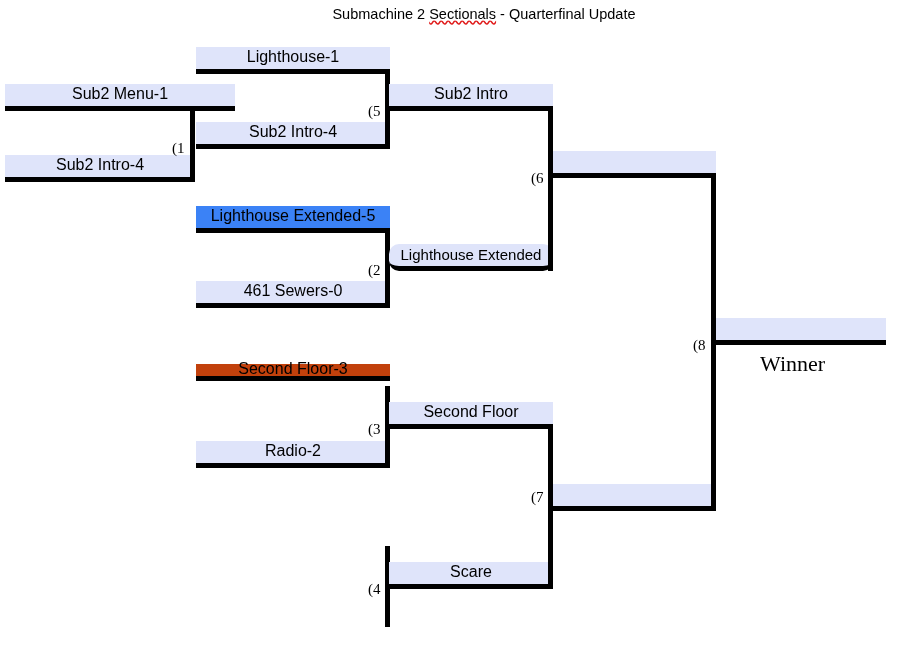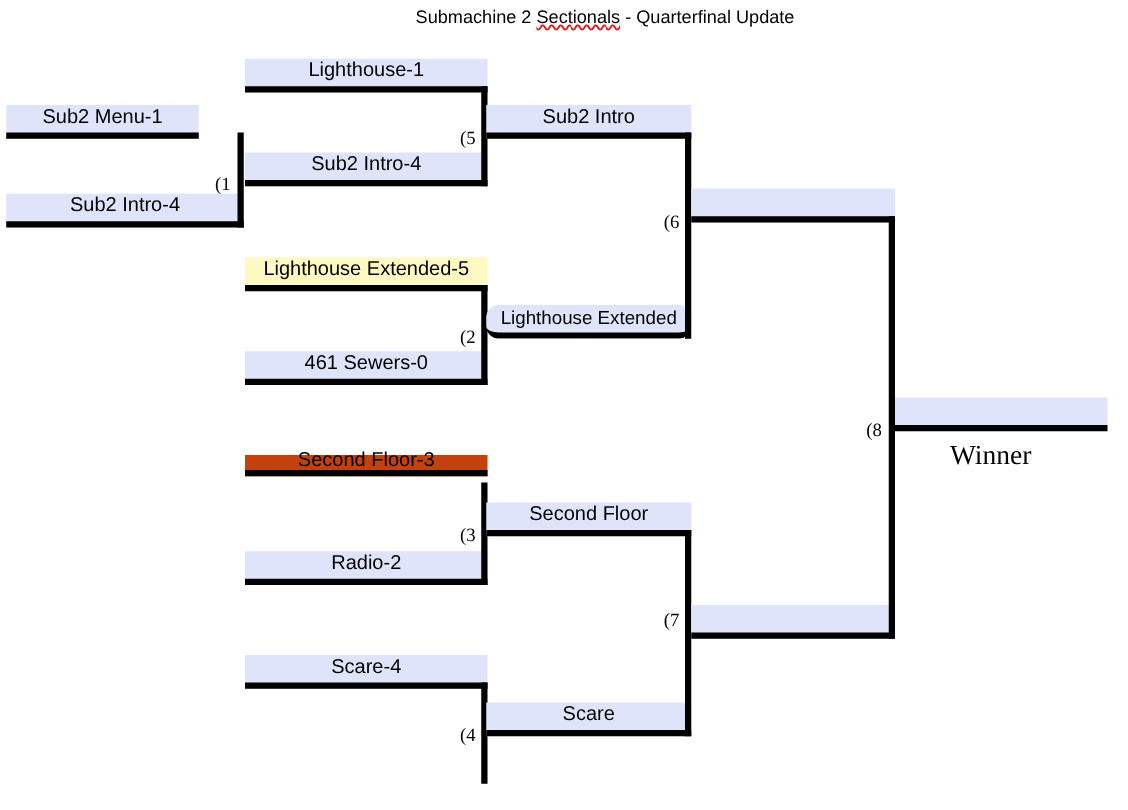--- a/index.html
+++ b/index.html
@@ -91,59 +91,56 @@
     white-space: nowrap;
   }
 </style>
 </head>
 <body>
 
 <div id="bracket-page" style="background: rgb(255, 255, 255);">
 
   <div id="title-bar"><span>Submachine 2 </span><span class="misspelled">Sectionals</span><span> - Quarterfinal Update</span></div>
 
-  <div class="slot" style="left: 5px; top: 84px; width: 154px; height: 27px; background: rgb(223, 228, 250); border-bottom-color: rgb(0, 0, 0);">
+  <div class="slot" style="left: 5px; top: 84px; width: 230px; height: 27px; background: rgb(223, 228, 250); border-bottom-color: rgb(0, 0, 0);">
     <span class="slot-text">Sub2 Menu-1</span>
   </div>
   <div class="slot" style="left: 5px; top: 155px; width: 190px; height: 27px; background: rgb(223, 228, 250); border-bottom-color: rgb(0, 0, 0);">
     <span class="slot-text">Sub2 Intro-4</span>
   </div>
   <div class="connector" style="left: 190px; top: 106px; height: 76px; background: rgb(0, 0, 0);"></div>
   <div class="match-no" style="left:172px; top:141px;">(1</div>
 
   <div class="slot" style="left: 196px; top: 47px; width: 194px; height: 27px; background: rgb(223, 228, 250); border-bottom-color: rgb(0, 0, 0);">
     <span class="slot-text">Lighthouse-1</span>
   </div>
   <div class="slot" style="left: 196px; top: 122px; width: 194px; height: 27px; background: rgb(223, 228, 250); border-bottom-color: rgb(0, 0, 0);">
     <span class="slot-text">Sub2 Intro-4</span>
   </div>
   <div class="connector" style="left: 385px; top: 69px; height: 80px; background: rgb(0, 0, 0);"></div>
   <div class="match-no" style="left:368px; top:104px;">(5</div>
 
-  <div class="slot" style="left: 196px; top: 206px; width: 194px; height: 27px; background: #fef9c3; border-bottom-color: rgb(0, 0, 0);">
+  <div class="slot" style="left: 196px; top: 206px; width: 194px; height: 27px; background: #3b82f6; border-bottom-color: rgb(0, 0, 0);">
     <span class="slot-text">Lighthouse Extended-5</span>
   </div>
   <div class="slot" style="left: 196px; top: 281px; width: 194px; height: 27px; background: rgb(223, 228, 250); border-bottom-color: rgb(0, 0, 0);">
     <span class="slot-text">461 Sewers-0</span>
   </div>
   <div class="connector" style="left: 385px; top: 228px; height: 80px; background: rgb(0, 0, 0);"></div>
   <div class="match-no" style="left:368px; top:263px;">(2</div>
 
   <div class="slot" style="left: 196px; top: 364px; width: 194px; height: 17px; background: #c2410c; border-bottom-color: rgb(0, 0, 0); text-align: right;">
     <span class="slot-text">Second Floor-3</span>
   </div>
   <div class="slot" style="left: 196px; top: 441px; width: 194px; height: 27px; background: rgb(223, 228, 250); border-bottom-color: rgb(0, 0, 0);">
     <span class="slot-text">Radio-2</span>
   </div>
   <div class="connector" style="left: 385px; top: 386px; height: 82px; background: rgb(0, 0, 0);"></div>
   <div class="match-no" style="left:368px; top:422px;">(3</div>
 
-  <div class="slot" style="left: 196px; top: 524px; width: 194px; height: 27px; background: rgb(223, 228, 250); border-bottom-color: rgb(0, 0, 0);">
-    <span class="slot-text">Scare-4</span>
-  </div>
   <div class="connector" style="left: 385px; top: 546px; height: 81px; background: rgb(0, 0, 0);"></div>
   <div class="match-no" style="left:368px; top:582px;">(4</div>
 
   <div class="slot" style="left: 389px; top: 84px; width: 164px; height: 27px; background: rgb(223, 228, 250); border-bottom-color: rgb(0, 0, 0); text-align: center;">
     <span class="slot-text">Sub2 Intro</span>
   </div>
 
   <div class="slot" style="left: 389px; top: 244px; width: 164px; height: 27px; font-size: 15px; background: rgb(223, 228, 250); border-bottom-color: rgb(0, 0, 0); border-radius: 10px;">
     <span class="slot-text">Lighthouse Extended</span>
   </div>

